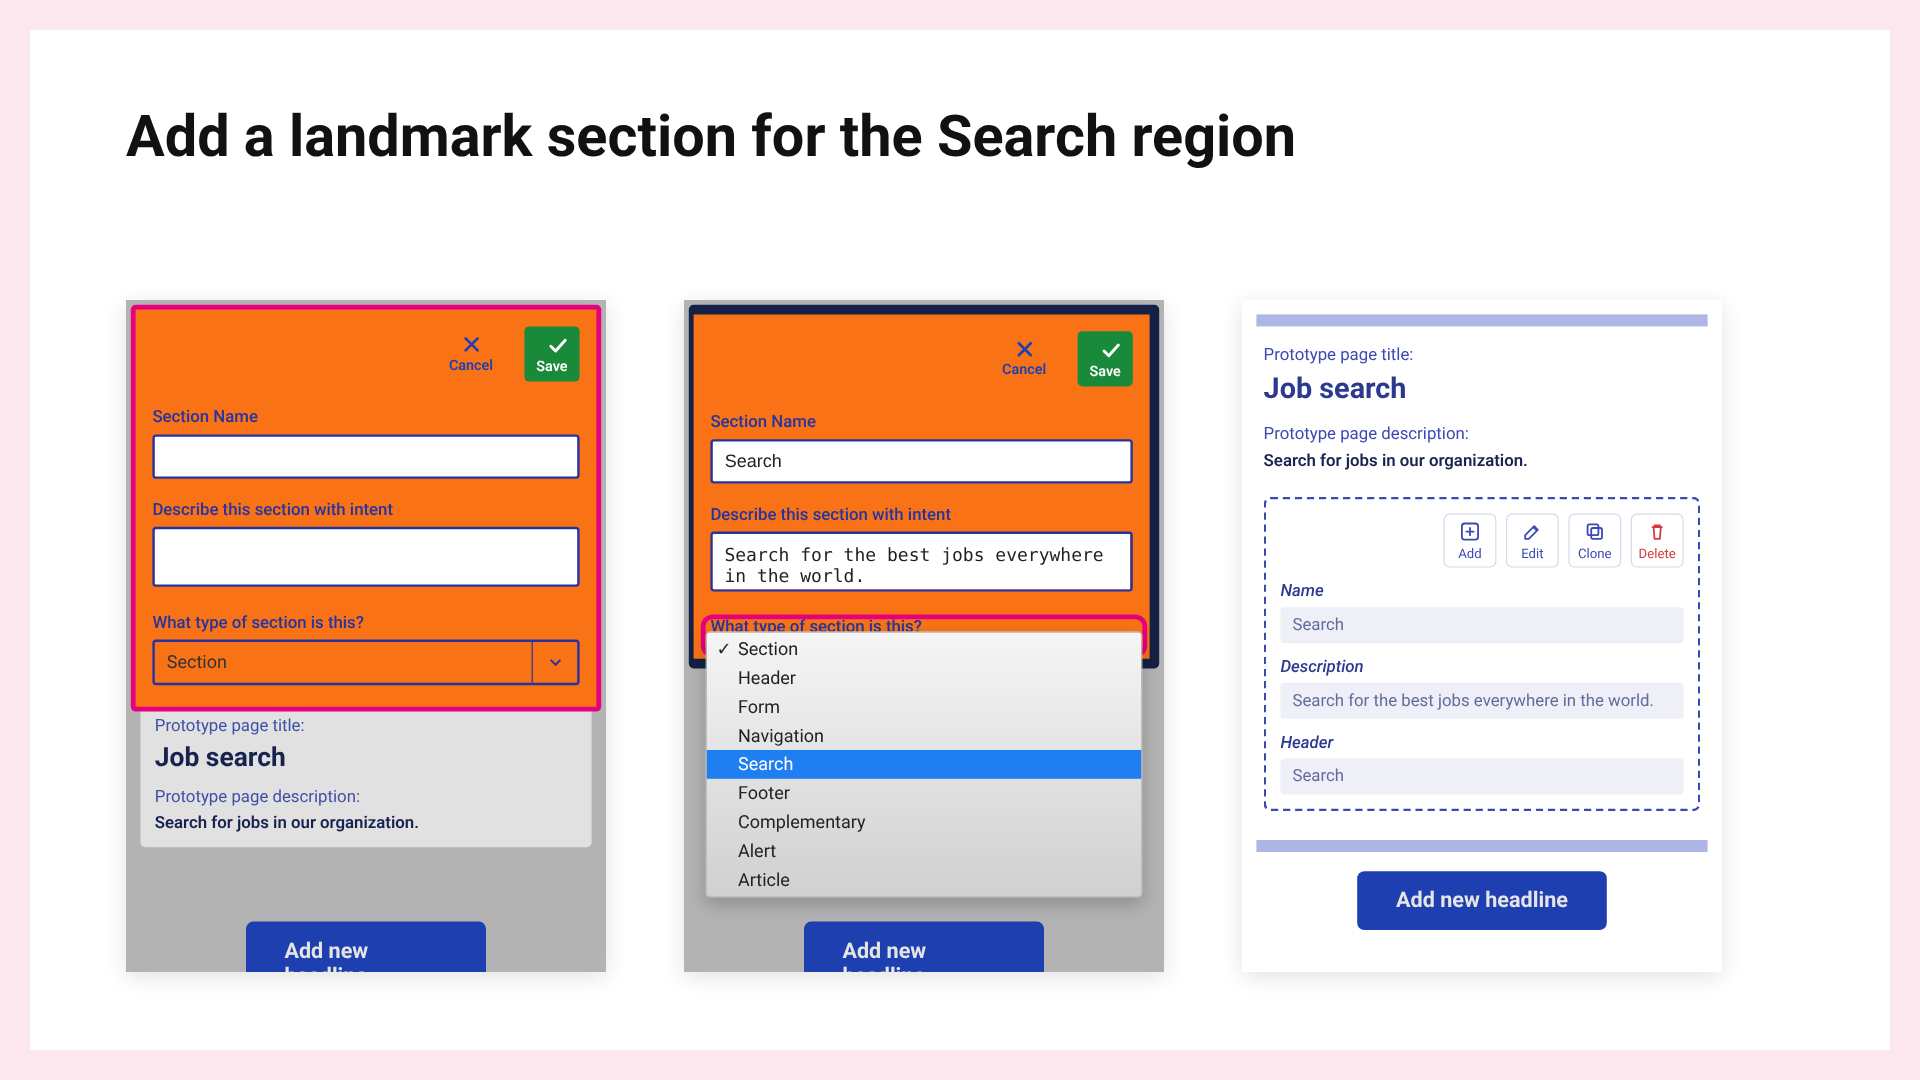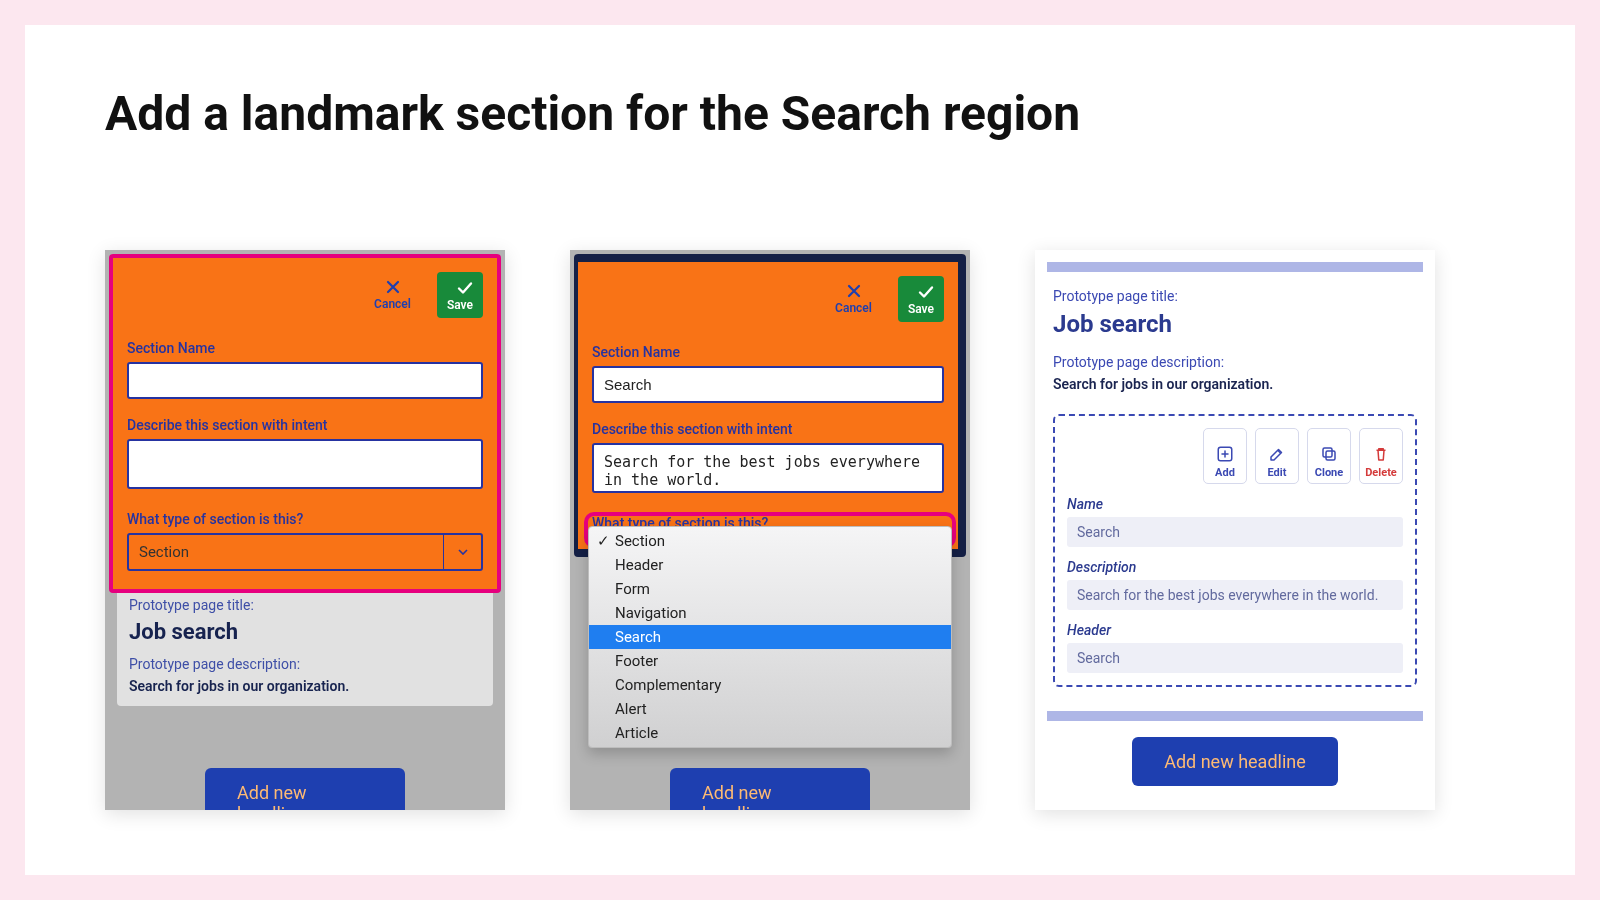--- a/index.html
+++ b/index.html
@@ -65,23 +65,23 @@
 .proto-desc {
   font-size: 14px;
   font-weight: 600;
   color: #17234f;
 }
 .big-blue-btn {
   display: inline-flex;
   align-items: center;
   justify-content: center;
   background: #1e3fb0;
-  color: #fdba74;
+  color: #e5e5e5;
   font-size: 18px;
-  font-weight: 400;
+  font-weight: 700;
   border-radius: 6px;
   padding: 14px 32px;
   position: absolute;
   left: 50%;
   transform: translateX(-50%);
 }
 
 .dialog {
   position: absolute;
   left: 4px;
@@ -230,23 +230,23 @@
   margin-bottom:12px;
 }
 .iconbtn {
   width:44px;
   border:1px solid #d6d9ec;
   border-radius:5px;
   display:flex;
   flex-direction:column;
   align-items:center;
   gap:3px;
-  padding:16px 3px 4px 3px;
+  padding:5px 3px 4px 3px;
   font-size:11px;
-  font-weight:700;
+  font-weight:400;
   color:#3b49b3;
 }
 .iconbtn.danger { color:#d43a3a; }
 .iconbtn svg { width:18px; height:18px; }
 .p3-field-label {
   font-size:14px;
   color:#2b3a8f;
   font-weight:500;
   margin-bottom:5px;
   font-style:italic;

